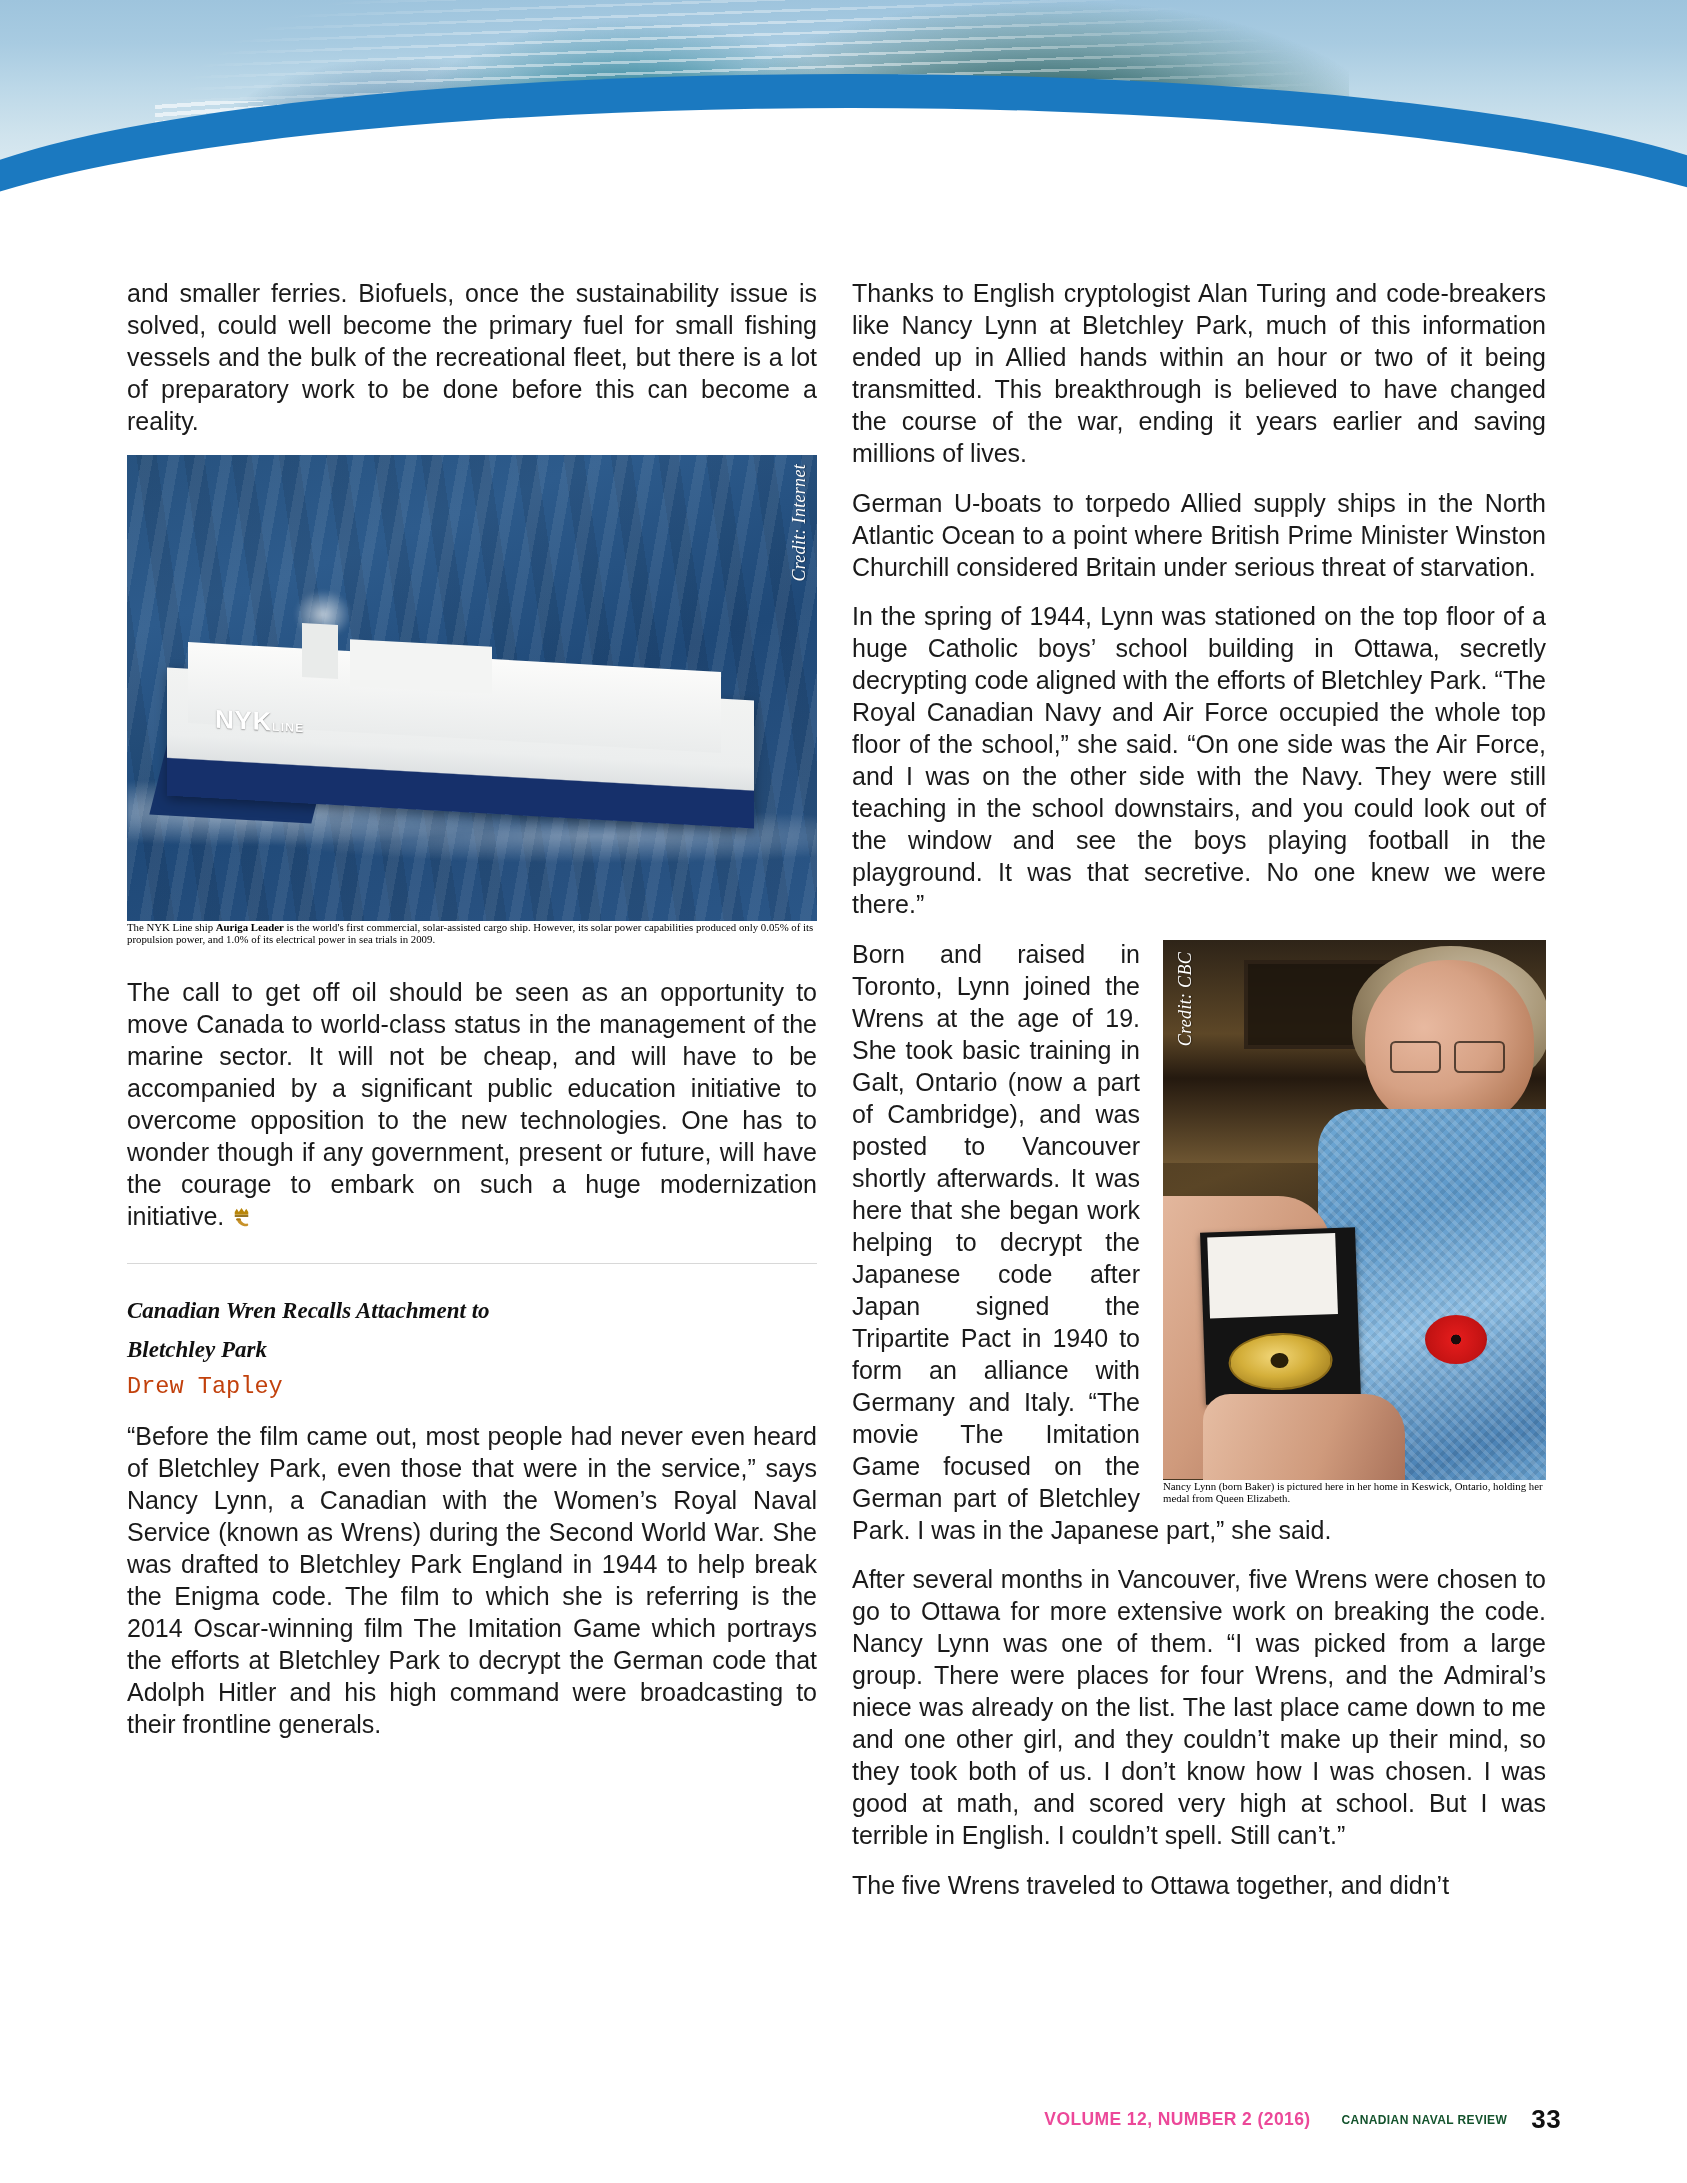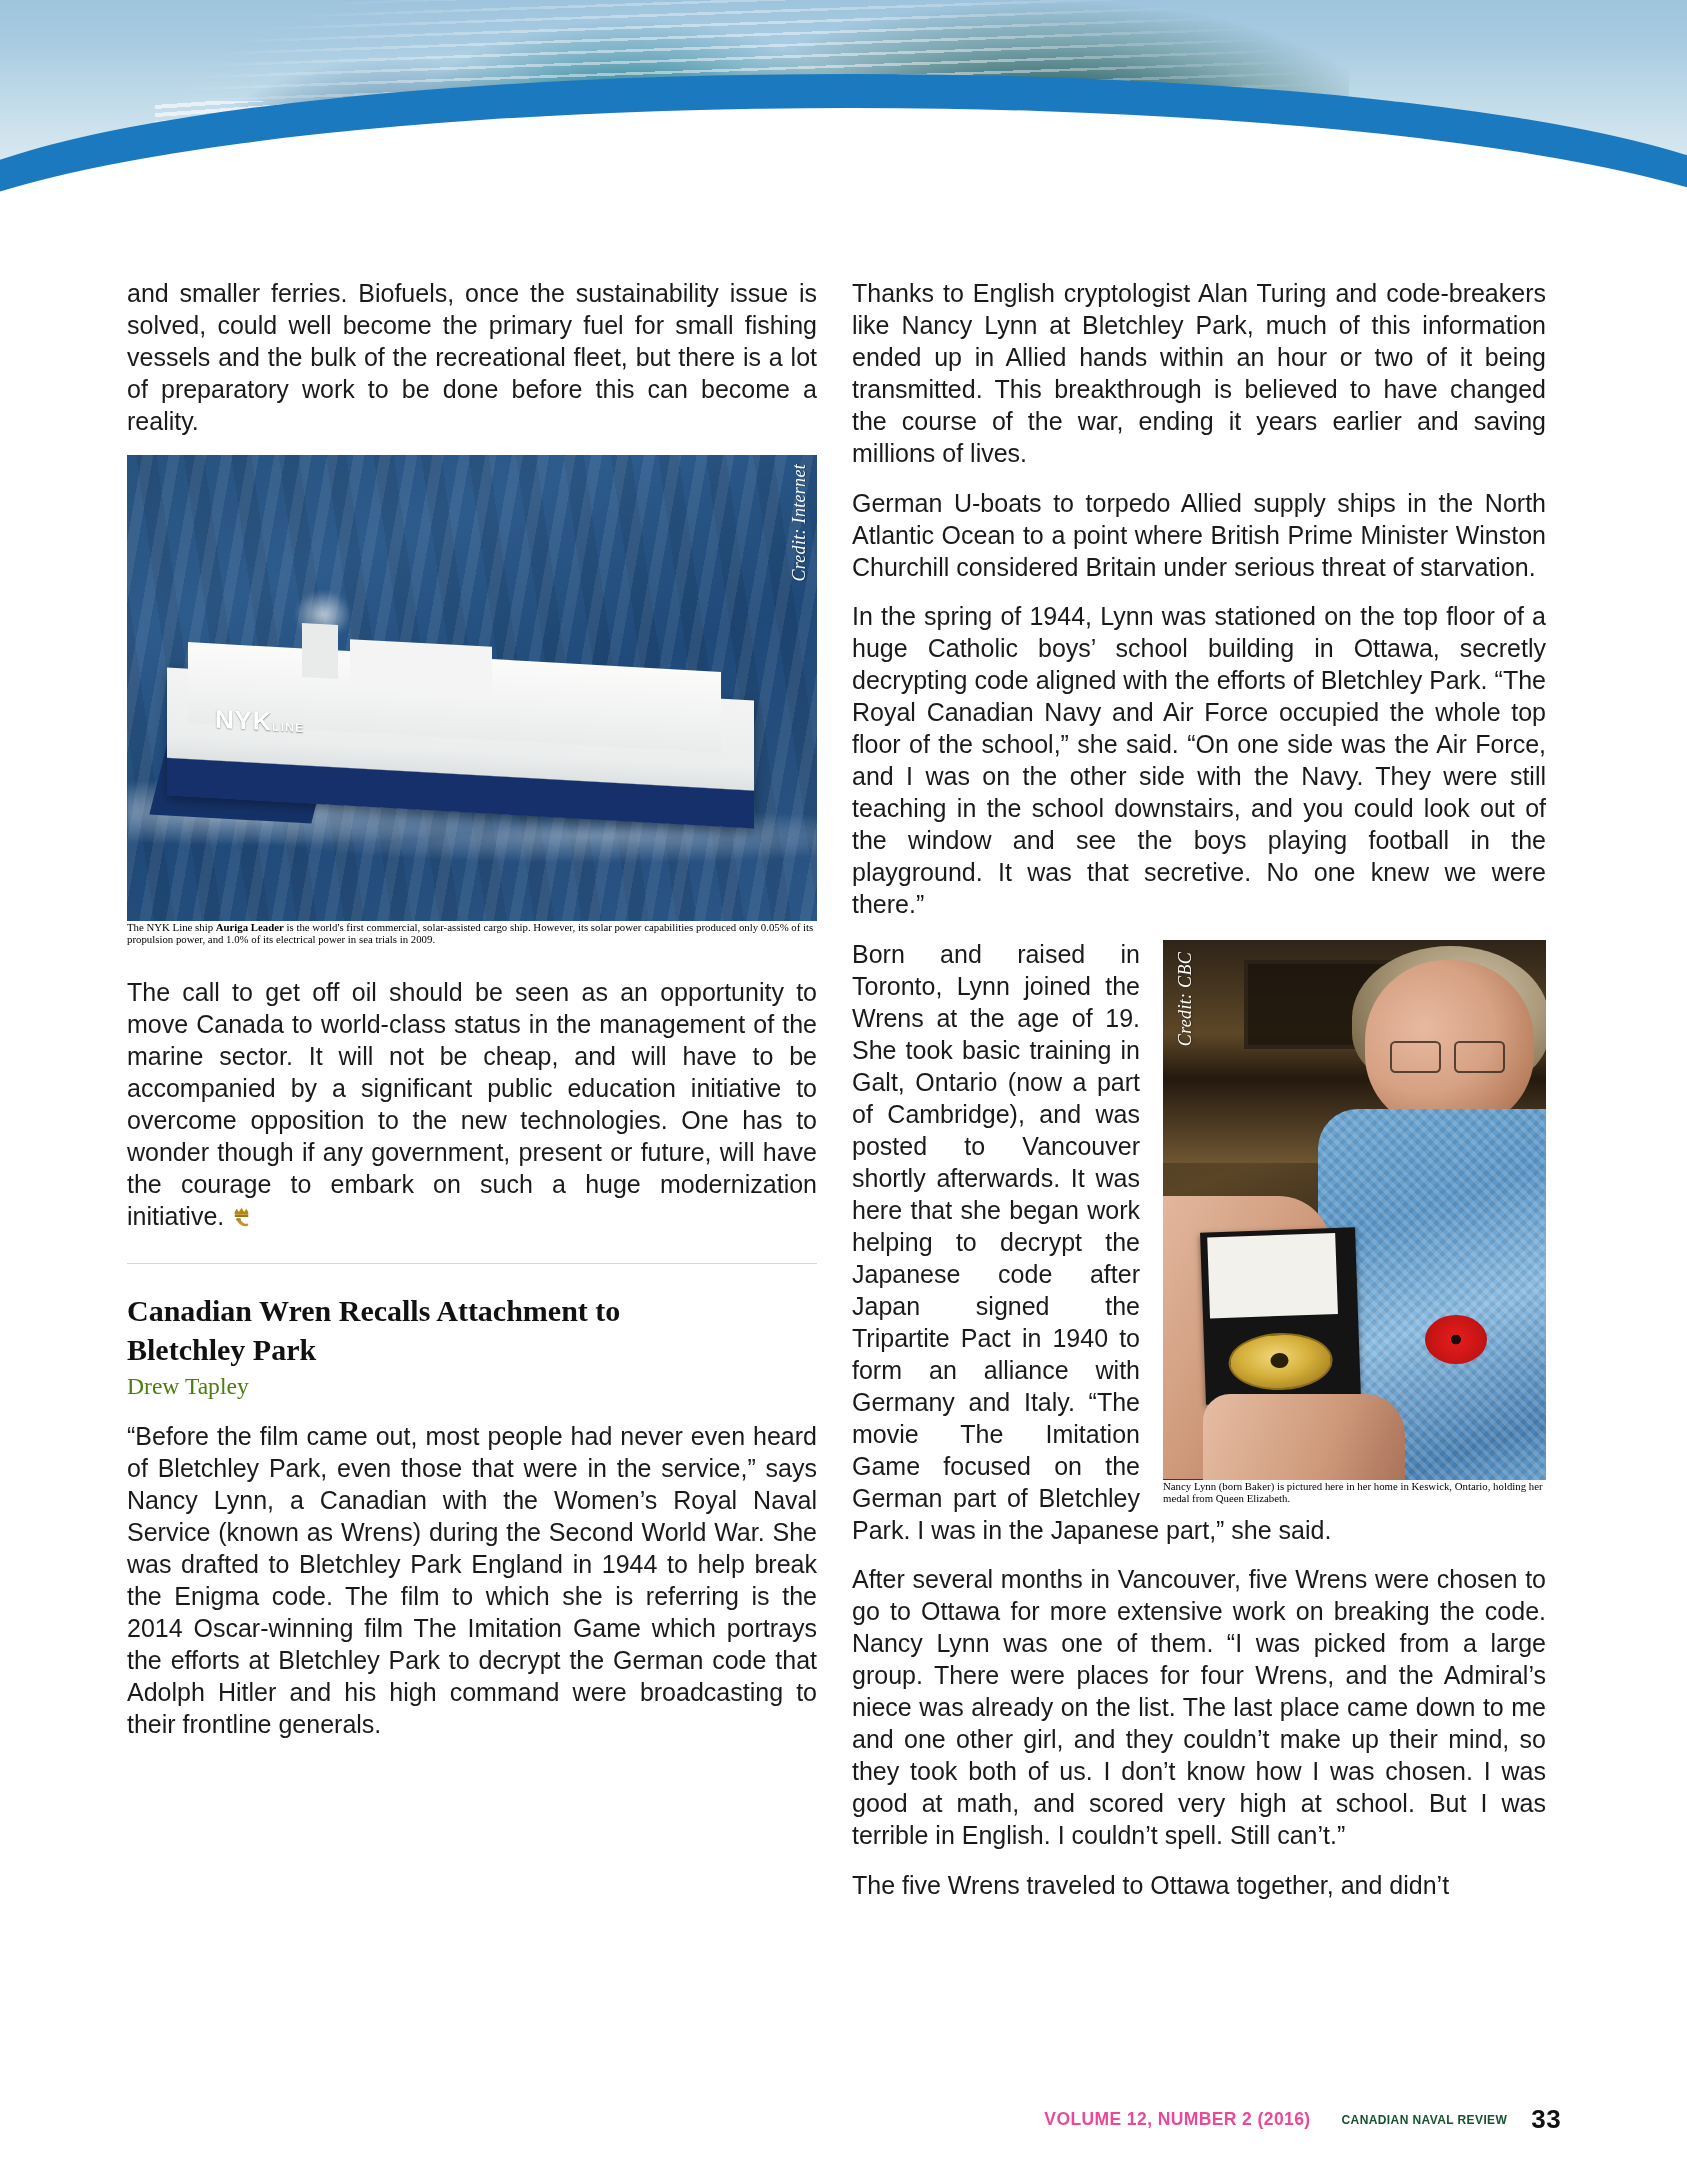--- a/index.html
+++ b/index.html
@@ -169,31 +169,32 @@
   .endmark{
     display:inline-block;width:23px;height:23px;vertical-align:-4px;margin-left:5.4px;
   }
 
   .rule{
     width:690px;height:1.3px;background:#d8d8d8;margin:31px 0 27px 0;
   }
 
   h2.article-title{
     margin:0 0 4px 0;
-    font-size:30px;
+    font-size:23px;
     line-height:39px;
+    font-style:italic;
     font-weight:700;
     color:#111;
     font-family:"Liberation Serif", serif;
   }
   .byline{
     margin:4px 0 20px 0;
     font-size:23.6px;
-    color:#4d7c0f;
-    font-family:Liberation Serif, serif;
+    color:#c2410c;
+    font-family:Liberation Mono, monospace;
     font-weight:400;
   }
 
   
   .fig-nancy{
     float:right;
     width:383px;
     margin:6.7px 0 6.7px 23px;
     shape-outside:margin-box;
   }

